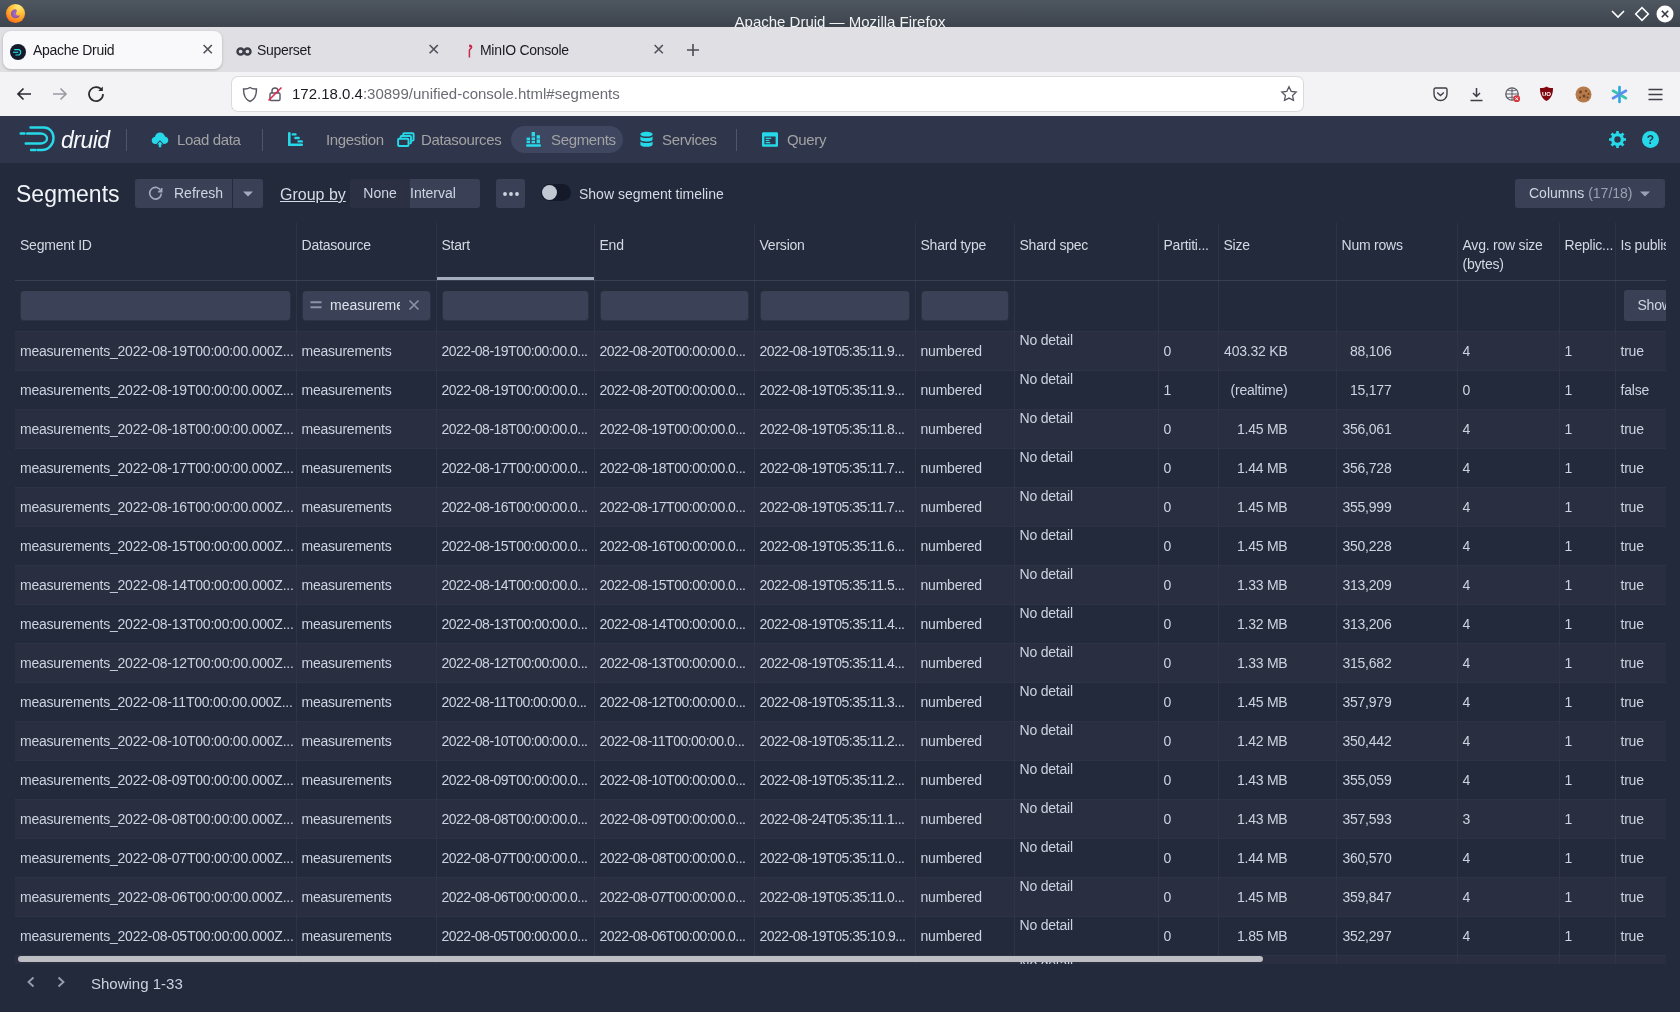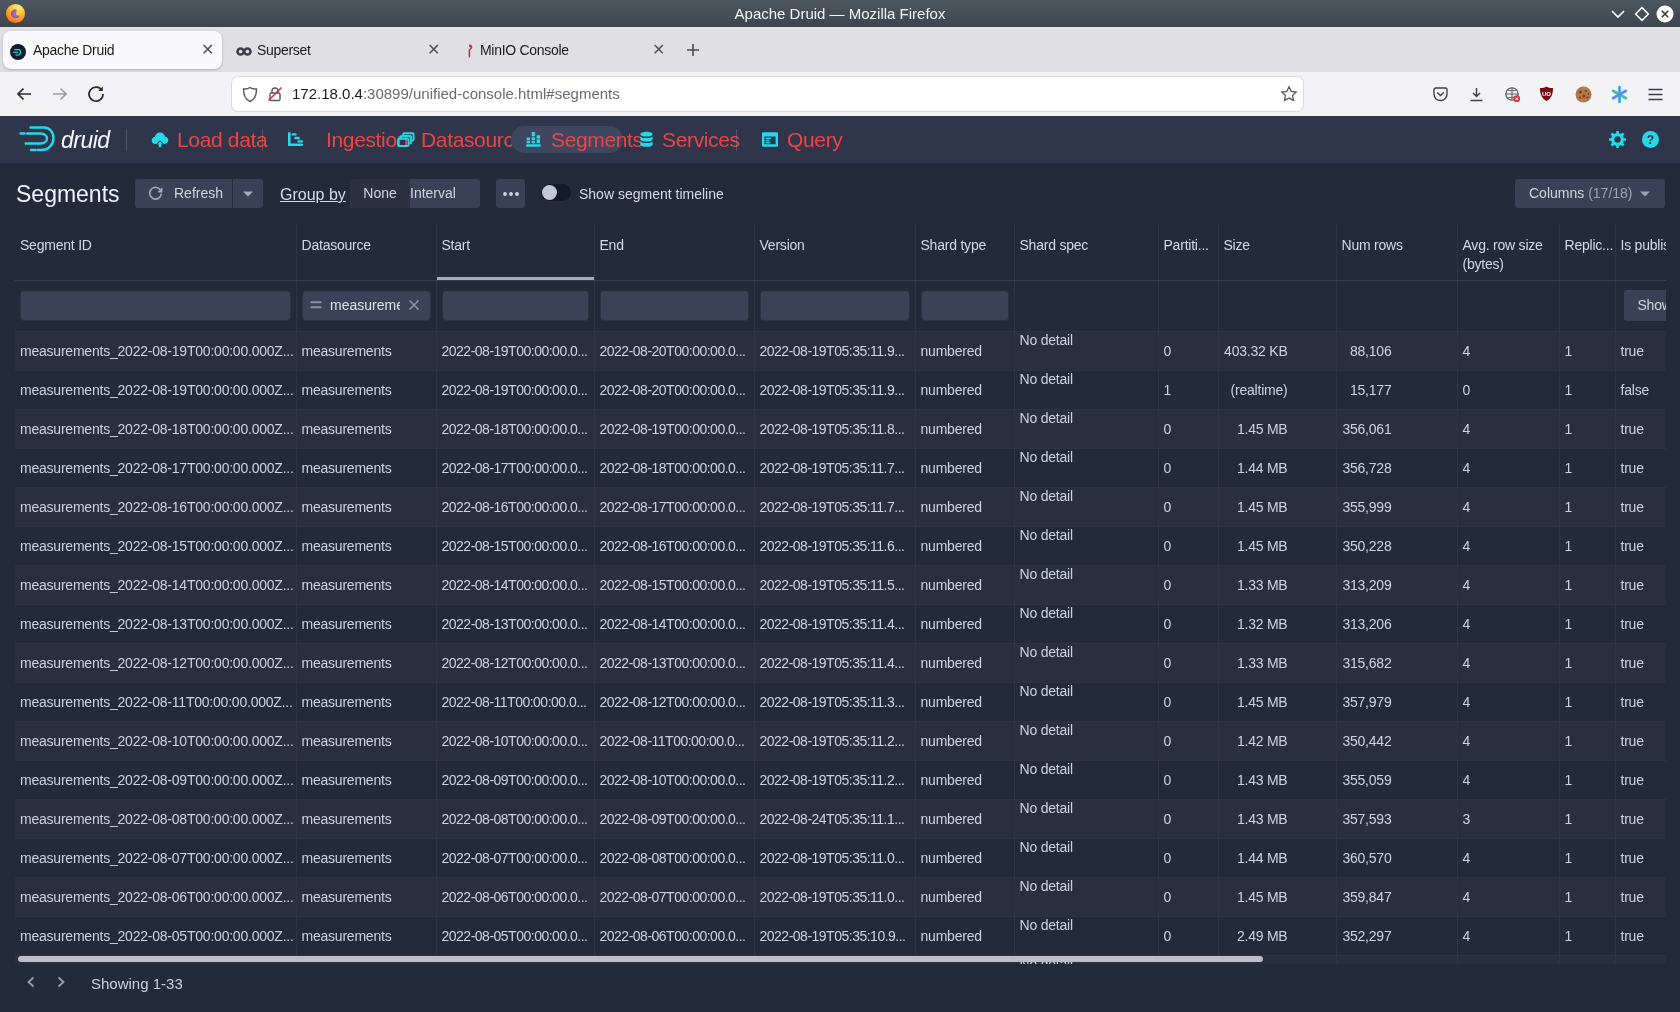--- a/index.html
+++ b/index.html
@@ -16,21 +16,21 @@
   .tabtxt { font-size:14px; letter-spacing:-0.3px; color:#1a1a21; line-height:38px; top:31px; }
   .tclose { color:#51525c; font-size:16px; line-height:38px; top:31px; }
   #toolbar { left:0; top:72px; width:1680px; height:44px; background:#f3f3f5; }
   #urlfield { left:232px; top:77px; width:1071px; height:34px; background:#ffffff; border-radius:6px;
      box-shadow:0 0 0 1px rgba(0,0,0,.10); }
   .urltxt { font-size:15px; line-height:34px; color:#1c1b22; }
   .urlgray { color:#6b6b74; }
 
   
   #navbar { left:0; top:116px; width:1680px; height:47px; background:#2f354b; }
-  .navitem { font-size:21px; letter-spacing:-0.35px; color:#ef4444; line-height:47px; top:116px; }
+  .navitem { font-size:15px; letter-spacing:-0.35px; color:#a3a3a3; line-height:47px; top:116px; }
   .navsep { width:1px; height:22px; top:129px; background:rgba(255,255,255,.16); }
   .pill { left:511px; top:126px; width:112px; height:27px; background:#3e4660; border-radius:14px; }
   .navicon { top:131px; }
 
   
   .h1 { left:16px; top:181px; font-size:23px; color:#f1f4f8; }
   .btn { background:#3a4157; border-radius:3px; height:29px; top:179px; font-size:14px; color:#ced5e1; }
   .btn-dark { background:#2b3143; }
 
   
@@ -52,21 +52,21 @@
   .b-size { width:64px; }
   .b-rows { width:50px; }
 
   #hscroll { left:18px; top:956px; width:1245px; height:6px; background:#bcbec3; border-radius:3px; }
   .pagetxt { font-size:15px; color:#ccd3df; }
 </style>
 </head>
 <body>
 
 <div class="abs" id="titlebar"></div>
-<div class="abs" style="left:0; top:0; width:1680px; text-align:center; color:#f2f3f4; font-size:15px; line-height:27px;">Apache Druid — Mozilla Firefox</div>
+<div class="abs" style="left:0; top:8px; width:1680px; text-align:center; color:#f2f3f4; font-size:15px; line-height:27px;">Apache Druid — Mozilla Firefox</div>
 
 <svg class="abs" style="left:5px; top:3px;" width="21" height="21" viewBox="0 0 22 22">
   <defs>
     <radialGradient id="fx1" cx="0.65" cy="0.15" r="1.05">
       <stop offset="0" stop-color="#ffea80"></stop>
         <stop offset="0.3" stop-color="#ffcb42"></stop>
       <stop offset="0.62" stop-color="#ff9a1f"></stop>
         <stop offset="0.95" stop-color="#ff4f1f"></stop>
     </radialGradient>
     <radialGradient id="fx2" cx="0.5" cy="0.55" r="0.6">
@@ -586,21 +586,21 @@
 </tr>
 <tr class="drow even">
  <td>measurements_2022-08-05T00:00:00.000Z...</td>
  <td>measurements</td>
  <td class="dt">2022-08-05T00:00:00.0...</td>
  <td class="dt">2022-08-06T00:00:00.0...</td>
  <td class="dt">2022-08-19T05:35:10.9...</td>
  <td>numbered</td>
  <td class="topcell">No detail</td>
  <td>0</td>
- <td><span class="braced b-size">2.49 MB</span></td>
+ <td><span class="braced b-size">1.85 MB</span></td>
  <td><span class="braced b-rows">352,297</span></td>
  <td>4</td>
  <td>1</td>
  <td>true</td>
 </tr>
 <tr class="drow odd">
  <td>measurements_2022-08-04T00:00:00.000Z...</td>
  <td>measurements</td>
  <td class="dt">2022-08-04T00:00:00.0...</td>
  <td class="dt">2022-08-05T00:00:00.0...</td>

